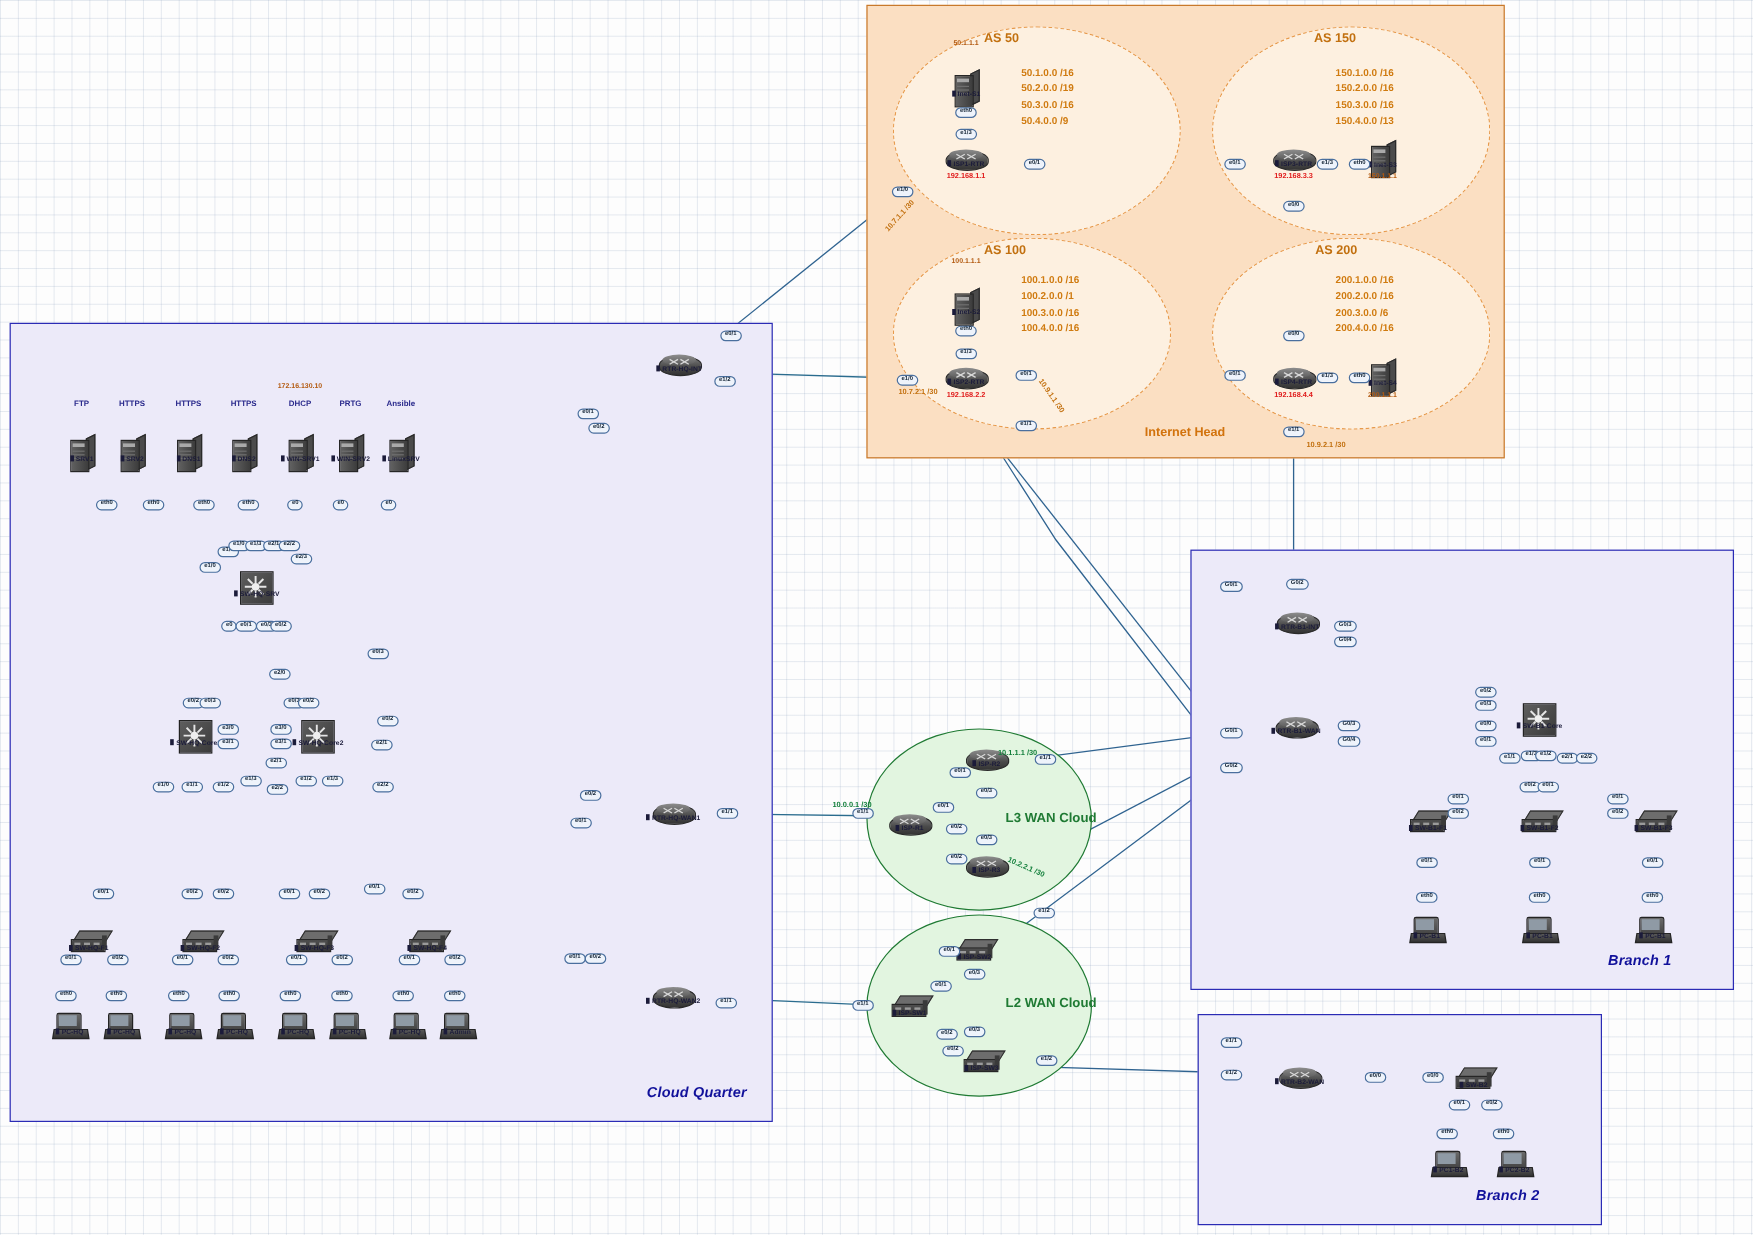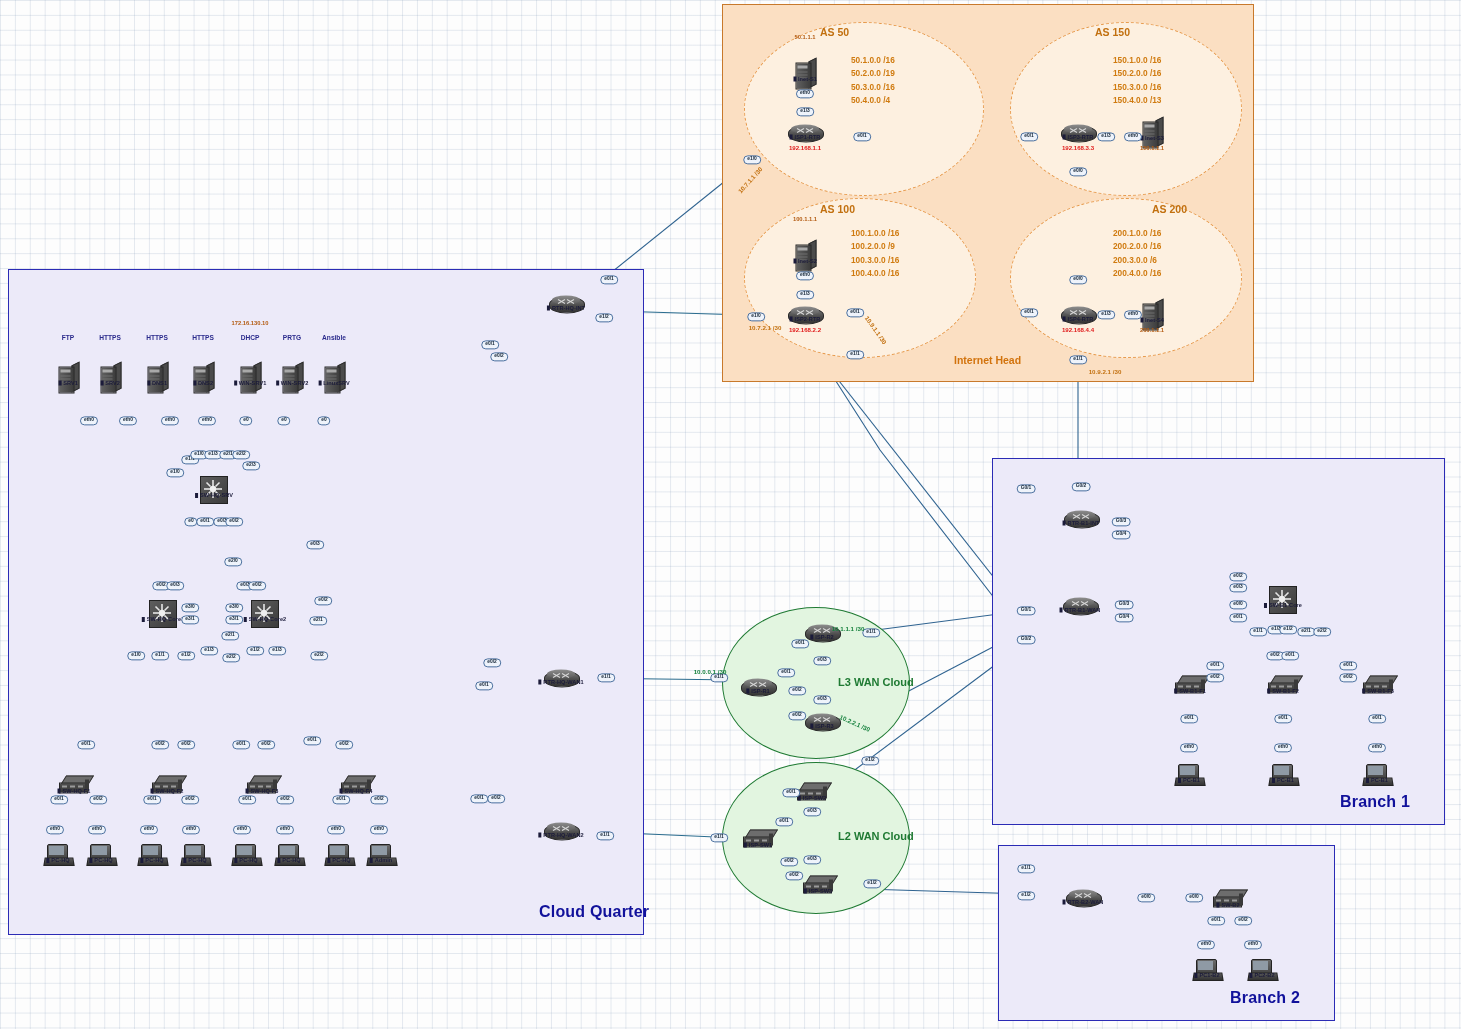--- a/index.html
+++ b/index.html
@@ -18,22 +18,22 @@
       linear-gradient(to right, rgba(140,160,190,.22) 1px, transparent 1px),
       linear-gradient(to bottom, rgba(140,160,190,.22) 1px, transparent 1px);
     background-size:14.9px 14.9px;
   }
   svg#wires{position:absolute;inset:0;width:1461px;height:1029px;}
 
   
   .zone{position:absolute;box-sizing:border-box;}
   .zone-lan{background:#eceaf9;border:1.5px solid #2b2bb5;}
   .zone-label{
-    position:absolute;font-size:16px;font-weight:bold;color:#11119b;
-    letter-spacing:.2px;white-space:nowrap;
+    position:absolute;font-size:12px;font-weight:bold;color:#11119b;
+    letter-spacing:.2px;white-space:nowrap;font-style:italic;
   }
   .zone-inet{background:#fbdfc2;border:1.5px solid #c8792b;}
   .zone-inet-label{
     position:absolute;font-size:10.5px;font-weight:bold;color:#d2730d;white-space:nowrap;
   }
   .as-ellipse{
     position:absolute;border:1.6px dashed #e79a4c;border-radius:50%;
     background:#fdf0e0;box-sizing:border-box;
   }
   .as-title{
@@ -266,43 +266,43 @@
 
 <div class="zone zone-inet" id="z-inet" style="left: 722px; top: 4px; width: 532px; height: 378px;"></div>
 <div class="zone-inet-label" id="lb-inet" style="left: 954px; top: 354px;">Internet Head</div>
 
 <div class="as-ellipse" style="left:744px;top:22px;width:240px;height:174px;"></div>
 <div class="as-title" style="left:820px;top:26px;">AS 50</div>
 <div class="as-nets" style="left:851px;top:54px;">
   <div>50.1.0.0 /16</div>
   <div>50.2.0.0 /19</div>
   <div>50.3.0.0 /16</div>
-  <div>50.4.0.0 /4</div>
+  <div>50.4.0.0 /9</div>
 </div>
 
 <div class="as-ellipse" style="left:1010px;top:22px;width:232px;height:174px;"></div>
 <div class="as-title" style="left:1095px;top:26px;">AS 150</div>
 <div class="as-nets" style="left:1113px;top:54px;">
   <div>150.1.0.0 /16</div>
   <div>150.2.0.0 /16</div>
   <div>150.3.0.0 /16</div>
   <div>150.4.0.0 /13</div>
 </div>
 
 <div class="as-ellipse" style="left:744px;top:198px;width:232px;height:160px;"></div>
 <div class="as-title" style="left:820px;top:203px;">AS 100</div>
 <div class="as-nets" style="left:851px;top:227px;">
   <div>100.1.0.0 /16</div>
-  <div>100.2.0.0 /9</div>
+  <div>100.2.0.0 /1</div>
   <div>100.3.0.0 /16</div>
   <div>100.4.0.0 /16</div>
 </div>
 
 <div class="as-ellipse" style="left:1010px;top:198px;width:232px;height:160px;"></div>
-<div class="as-title" style="left:1152px;top:203px;">AS 200</div>
+<div class="as-title" style="left:1096px;top:203px;">AS 200</div>
 <div class="as-nets" style="left:1113px;top:227px;">
   <div>200.1.0.0 /16</div>
   <div>200.2.0.0 /16</div>
   <div>200.3.0.0 /6</div>
   <div>200.4.0.0 /16</div>
 </div>
 
 <div class="wan-cloud" style="left:722px;top:607px;width:188px;height:152px;"></div>
 <div class="wan-label" style="left:838px;top:676px;">L3 WAN Cloud</div>
 

